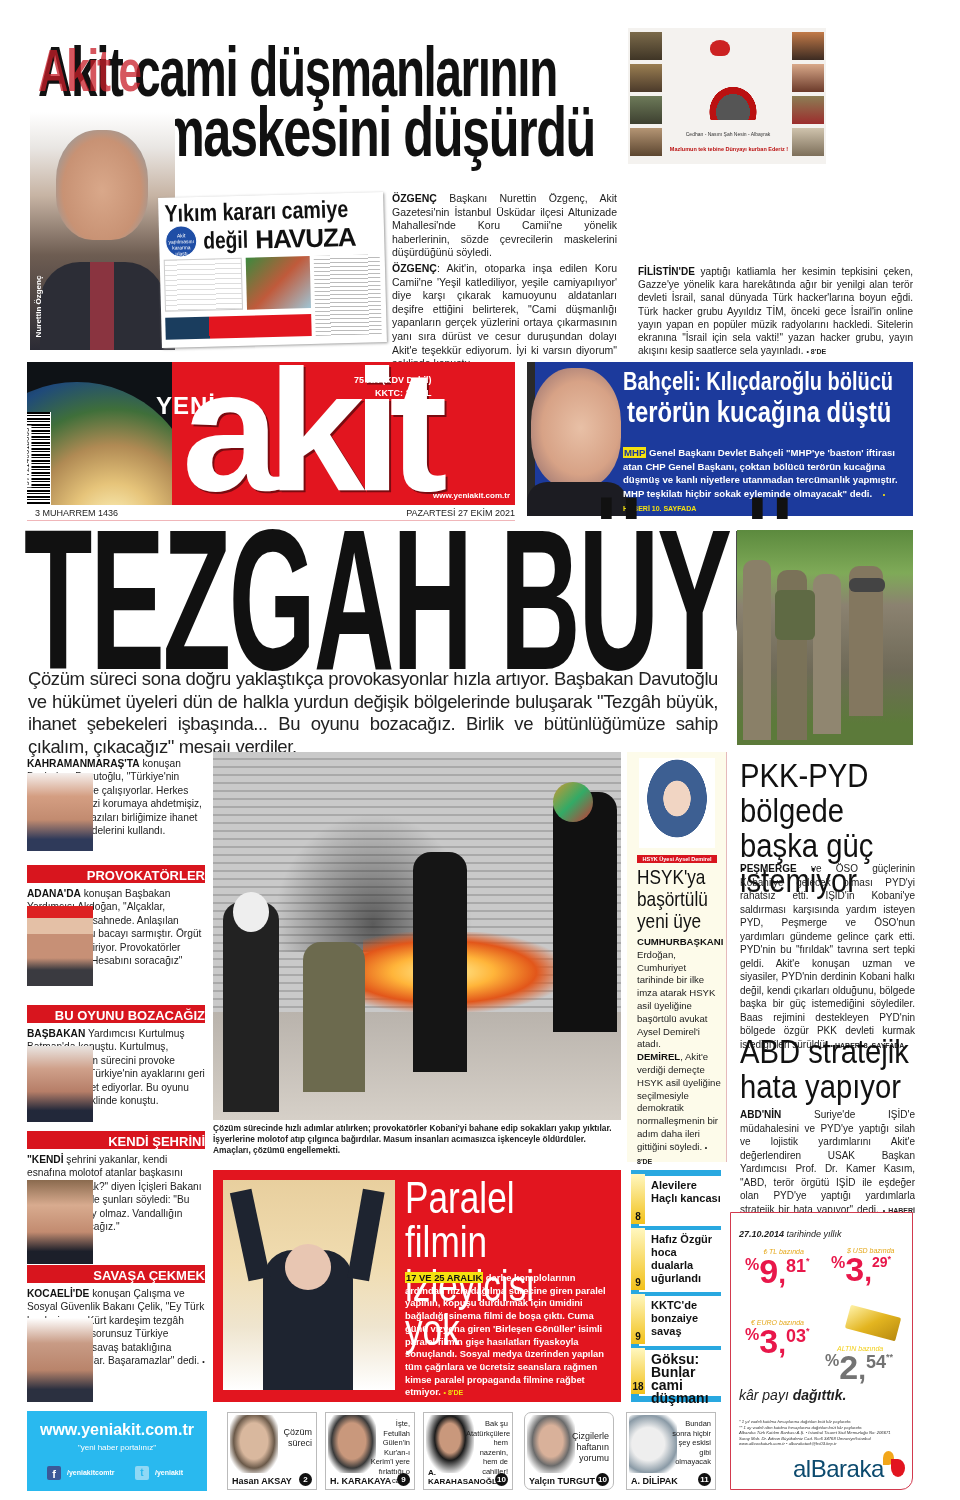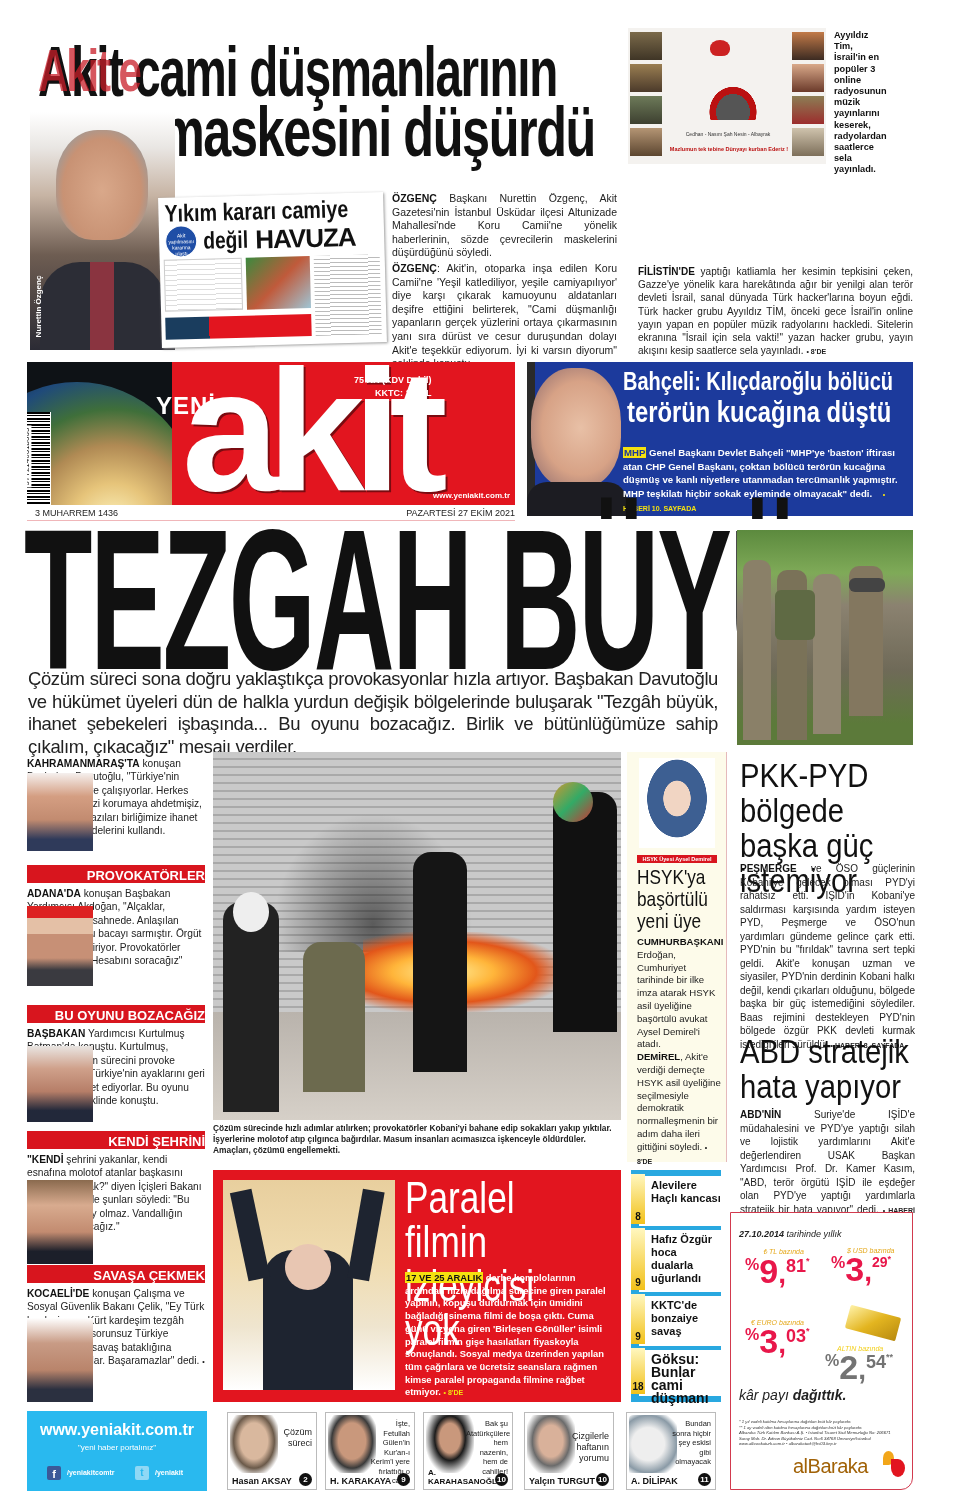--- a/index.html
+++ b/index.html
@@ -68,21 +68,20 @@
     <div class="abs" style="left:2px;top:100px;width:32px;height:28px;background:linear-gradient(#b49574,#5c4630);"></div>
     <div class="abs" style="left:82px;top:12px;width:20px;height:16px;background:#c22;border-radius:50% 50% 40% 40%;"></div>
     <div class="abs" style="left:75px;top:52px;width:60px;height:40px;background:radial-gradient(ellipse at 50% 80%,#555 0 40%,#b11 40% 55%,transparent 56%);"></div>
     <div class="abs" style="left:40px;top:103px;font-size:5px;color:#333;width:120px;text-align:center;">Cedhan - Nasım Şah Nesin - Albayrak</div>
     <div class="abs" style="left:36px;top:118px;font-size:5.5px;color:#b11;font-weight:bold;width:130px;text-align:center;">Mazlumun tek tebine Dünyayı kurban Ederiz !</div>
     <div class="abs" style="left:164px;top:4px;width:32px;height:28px;background:linear-gradient(#c27a48,#3c2b22);"></div>
     <div class="abs" style="left:164px;top:36px;width:32px;height:28px;background:linear-gradient(#d9a98a,#6b3a2a);"></div>
     <div class="abs" style="left:164px;top:68px;width:32px;height:28px;background:linear-gradient(#8c7e55,#9c2d2d);"></div>
     <div class="abs" style="left:164px;top:100px;width:32px;height:28px;background:linear-gradient(#cfc3ad,#7d6f5a);"></div>
   </div>
-  <div class="abs" style="left:206px;top:2px;width:48px;font-size:9.2px;line-height:11.2px;font-weight:bold;color:#111;">Ayyıldız Tim, İsrail'in en popüler 3 online radyosunun müzik yayınlarını keserek, radyolardan saatlerce sela yayınladı.</div>
   <div class="abs body-txt" style="left:10px;top:237px;width:275px;font-size:10px;line-height:13.2px;">
     <b>FİLİSTİN'DE</b><span> yaptığı katliamla her kesimin tepkisini çeken, Gazze'ye yönelik kara harekâtında ağır bir yenilgi alan terör devleti İsrail, sanal dünyada Türk hacker'larına boyun eğdi. Türk hacker grubu Ayyıldız TİM, önceki gece İsrail'in online yayın yapan en popüler müzik radyolarını hackledi. Sitelerin ekranına "İsrail için sela vakti!" yazan hacker grubu, yayın akışını kesip saatlerce sela yayınladı.</span> <span class="ref">• 8'DE</span>
   </div>
 </div>
 
 <div class="abs" style="left:27px;top:362px;width:488px;height:160px;">
   <div class="abs" style="left:0;top:0;width:145px;height:143px;background:#0e1216;overflow:hidden;">
     <div class="abs" style="left:-70px;top:20px;width:240px;height:240px;border-radius:50%;background:radial-gradient(circle at 65% 60%,#fff7c4 0%,#e6c47a 20%,#b08a54 38%,#3f6f3a 55%,#1f4a7a 72%,#0e2440 90%);"></div>
     <div class="abs" style="left:0;top:50px;width:24px;height:93px;background:repeating-linear-gradient(#000 0 2px,#fff 2px 3px,#000 3px 4px,#fff 4px 6px);border-right:1px solid #fff;"></div>
     <div class="abs" style="left:-31px;top:90px;transform:rotate(-90deg);font-size:8px;color:#111;background:#fff;padding:0 2px;white-space:nowrap;">9772146018003</div>
@@ -260,21 +259,21 @@
   <div class="abs" style="left:8px;top:174px;font-size:14px;font-style:italic;color:#222;white-space:nowrap;">
     <span>kâr payı </span><b>dağıttık.</b>
   </div>
   <div class="abs" style="left:8px;top:206px;width:170px;font-size:4.2px;line-height:5.6px;color:#333;font-style:italic;">
     <div>* 1 yıl vadeli katılma hesaplarına dağıtılan brüt kâr paylarıdır.</div>
     <div>** 1 ay vadeli altın katılma hesaplarına dağıtılan brüt kâr paylarıdır.</div>
     <div>Albaraka Türk Katılım Bankası A.Ş. • İstanbul Ticaret Sicil Memurluğu No: 206671</div>
     <div>Saray Mah. Dr. Adnan Büyükdeniz Cad. No:6 34768 Ümraniye/İstanbul</div>
     <div>www.albarakaturk.com.tr • albarakaturk@hs03.kep.tr</div>
   </div>
-  <div class="abs" style="left:62px;top:242px;font-size:20px;color:#a16207;letter-spacing:-0.5px;">alBaraka</div>
+  <div class="abs" style="left:62px;top:242px;font-size:24px;color:#0c4a6e;letter-spacing:-0.5px;">alBaraka</div>
   <div class="abs" style="left:152px;top:238px;width:24px;height:28px;">
     <div class="abs" style="left:0;top:0;width:11px;height:14px;background:#f2a61a;border-radius:50% 50% 50% 0;"></div>
     <div class="abs" style="left:8px;top:8px;width:14px;height:18px;background:#e2151f;border-radius:0 50% 50% 50%;"></div>
   </div>
 </div>
 
 <div class="abs" style="left:27px;top:1411px;width:180px;height:80px;background:#29b9ef;">
   <div class="abs" style="left:0;top:10px;width:180px;text-align:center;font-size:16px;font-weight:bold;color:#fff;">www.yeniakit.com.tr</div>
   <div class="abs" style="left:0;top:32px;width:180px;text-align:center;font-size:8px;color:#fff;">"yeni haber portalınız"</div>
   <div class="abs" style="left:20px;top:55px;width:14px;height:14px;background:#3b5998;color:#fff;font-size:11px;font-weight:bold;text-align:center;line-height:16px;border-radius:2px;">f</div>
@@ -294,21 +293,21 @@
   <div class="tx" style="font-size:7.5px;line-height:9.5px;width:42px;">İşte, Fetullah Gülen'in Kur'an-ı Kerim'i yere fırlattığı o cami!</div>
   <div class="nm">H. KARAKAYA</div>
   <div class="pg">9</div>
 </div>
 <div class="col-box" style="left:423px;top:1412px;">
   <div class="face" style="background:radial-gradient(ellipse at 50% 40%,#c9987c 0 30%,#1c1c1c 45%,#fff 75%);"></div>
   <div class="tx" style="font-size:7.5px;line-height:9.5px;width:42px;">Bak şu Atatürkçülere hem nazenin, hem de cahiller!</div>
   <div class="nm" style="font-size:8px;">A. KARAHASANOĞLU</div>
   <div class="pg">10</div>
 </div>
-<div class="col-box" style="left:524px;top:1412px;">
+<div class="col-box" style="left:524px;top:1412px;border-radius:7px;">
   <div class="face" style="background:radial-gradient(ellipse at 50% 45%,#d9b19a 0 35%,#6b6b6b 55%,#fff 80%);"></div>
   <div class="tx" style="top:18px;width:40px;">Çizgilerle haftanın yorumu</div>
   <div class="nm">Yalçın TURGUT</div>
   <div class="pg">10</div>
 </div>
 <div class="col-box" style="left:626px;top:1412px;">
   <div class="face" style="background:radial-gradient(ellipse at 40% 50%,#eee 0 40%,#8a9aa6 70%,#fff 85%);"></div>
   <div class="tx" style="font-size:7.5px;line-height:9.5px;width:44px;">Bundan sonra hiçbir şey eskisi gibi olmayacak</div>
   <div class="nm">A. DİLİPAK</div>
   <div class="pg">11</div>

